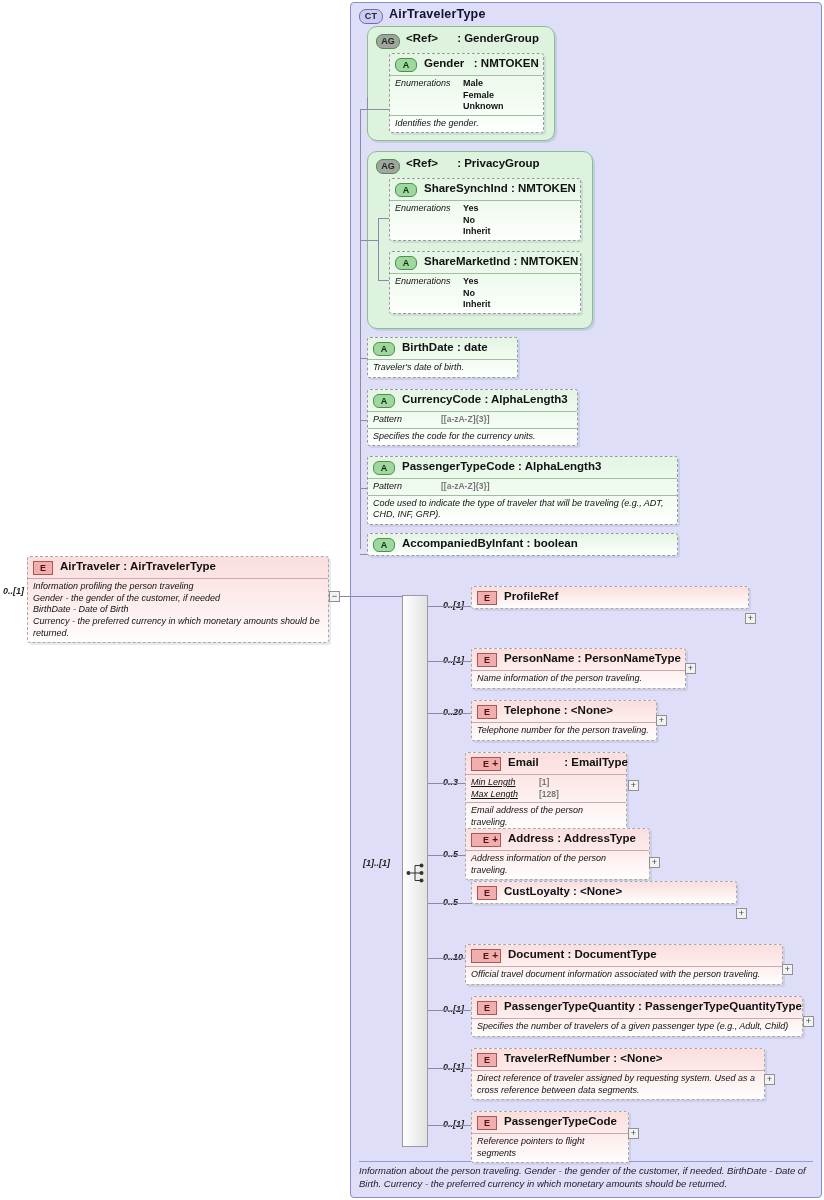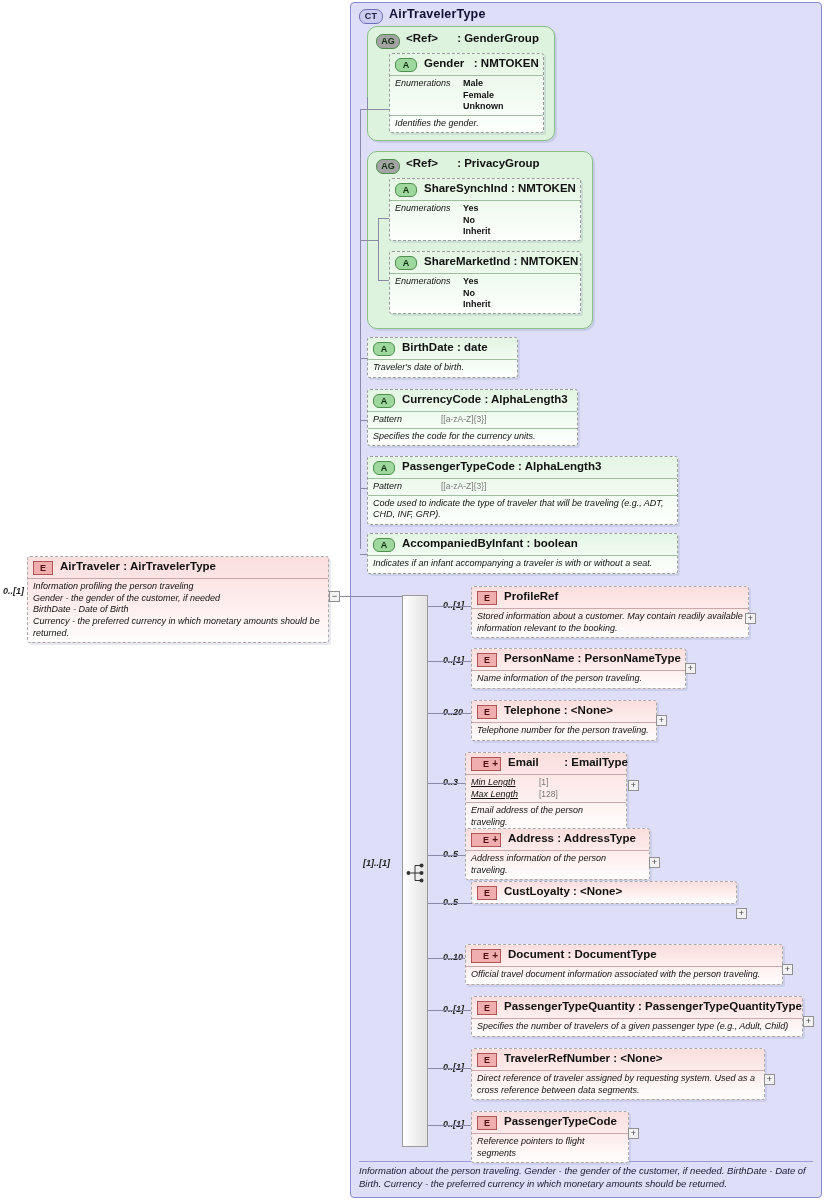--- a/index.html
+++ b/index.html
@@ -118,21 +118,21 @@
     padding: 2px 4px 2px 5px;
   }
   .facet-row { display: flex; font-size: 9px; line-height: 11.5px; }
   .facet-label {
     font-style: italic;
     color: #111;
     width: 68px;
     flex: 0 0 68px;
   }
   .facet-vals { color: #111; font-weight: bold; }
-  .facet-vals.dim { color: #777; font-weight: normal; font-size: 8.5px; }
+  .facet-vals.dim { color: #777; font-weight: bold; font-size: 8.5px; }
   .facet-vals div { line-height: 11.5px; }
   .attr-doc {
     border-top: 1px solid #9fbf9f;
     padding: 2px 5px 3px 5px;
     font-size: 9px;
     font-style: italic;
     color: #111;
     line-height: 1.3;
   }
 
@@ -338,21 +338,20 @@
       </div>
     </div>
     <div class="attr-doc">Code used to indicate the type of traveler that will be traveling (e.g., ADT, CHD, INF, GRP).</div>
   </div>
 
   <div class="attr-box" style="left:367px; top:533px; width:311px;">
     <div class="attr-head">
       <span class="a-badge">A</span>
       <span class="a-title">AccompaniedByInfant : boolean</span>
     </div>
-    <div class="attr-doc">Indicates if an infant accompanying a traveler is with or without a seat.</div>
   </div>
 
   <div class="ln-v" style="left:360px; top:109px; height:440px;"></div>
   <div class="ln-h" style="left:360px; top:109px; width:7px;"></div>
   <div class="ln-h" style="left:360px; top:240px; width:7px;"></div>
   <div class="ln-h" style="left:360px; top:358px; width:7px;"></div>
   <div class="ln-h" style="left:360px; top:420px; width:7px;"></div>
   <div class="ln-h" style="left:360px; top:488px; width:7px;"></div>
   <div class="ln-h" style="left:360px; top:554px; width:7px;"></div>
 
@@ -386,21 +385,20 @@
     <circle cx="15.5" cy="18.5" r="2" fill="#333"></circle>
   </svg>
 
   <div class="card" style="left:443px; top:600px;">0..[1]</div>
   <div class="ln-h" style="left:428px; top:606px; width:44px;"></div>
   <div class="el-box" style="left:471px; top:586px; width:278px;">
     <div class="el-head">
       <span class="e-badge">E</span>
       <span class="e-title" style="left:32px;">ProfileRef</span>
     </div>
-    <div class="el-doc">Stored information about a customer.  May contain readily available information relevant to the booking.</div>
   </div>
   <div class="pm" style="left:745px; top:613px;">+</div>
 
   <div class="card" style="left:443px; top:655px;">0..[1]</div>
   <div class="ln-h" style="left:428px; top:661px; width:44px;"></div>
   <div class="el-box" style="left:471px; top:648px; width:215px;">
     <div class="el-head">
       <span class="e-badge">E</span>
       <span class="e-title" style="left:32px;">PersonName : PersonNameType</span>
     </div>

